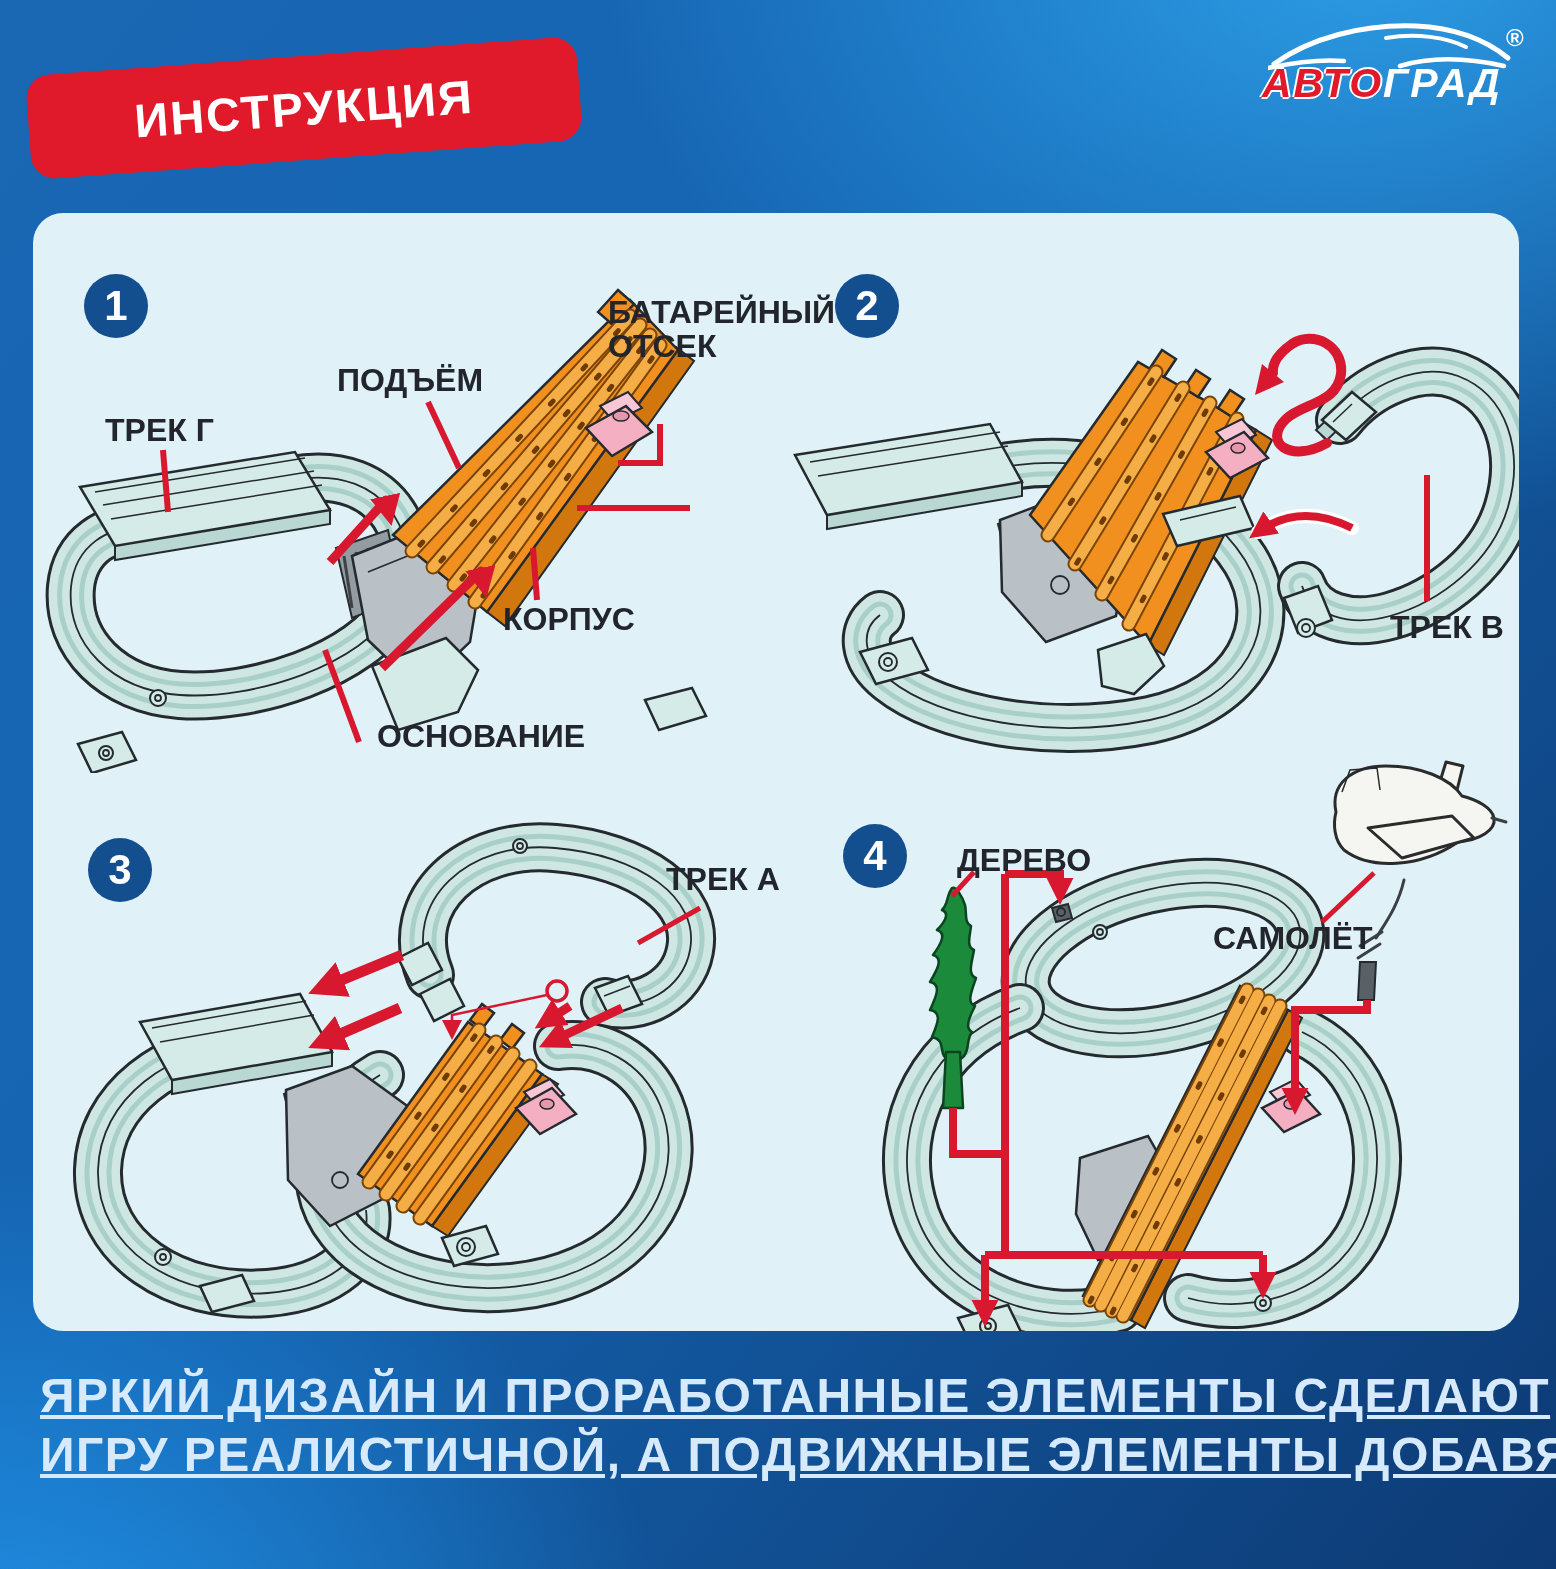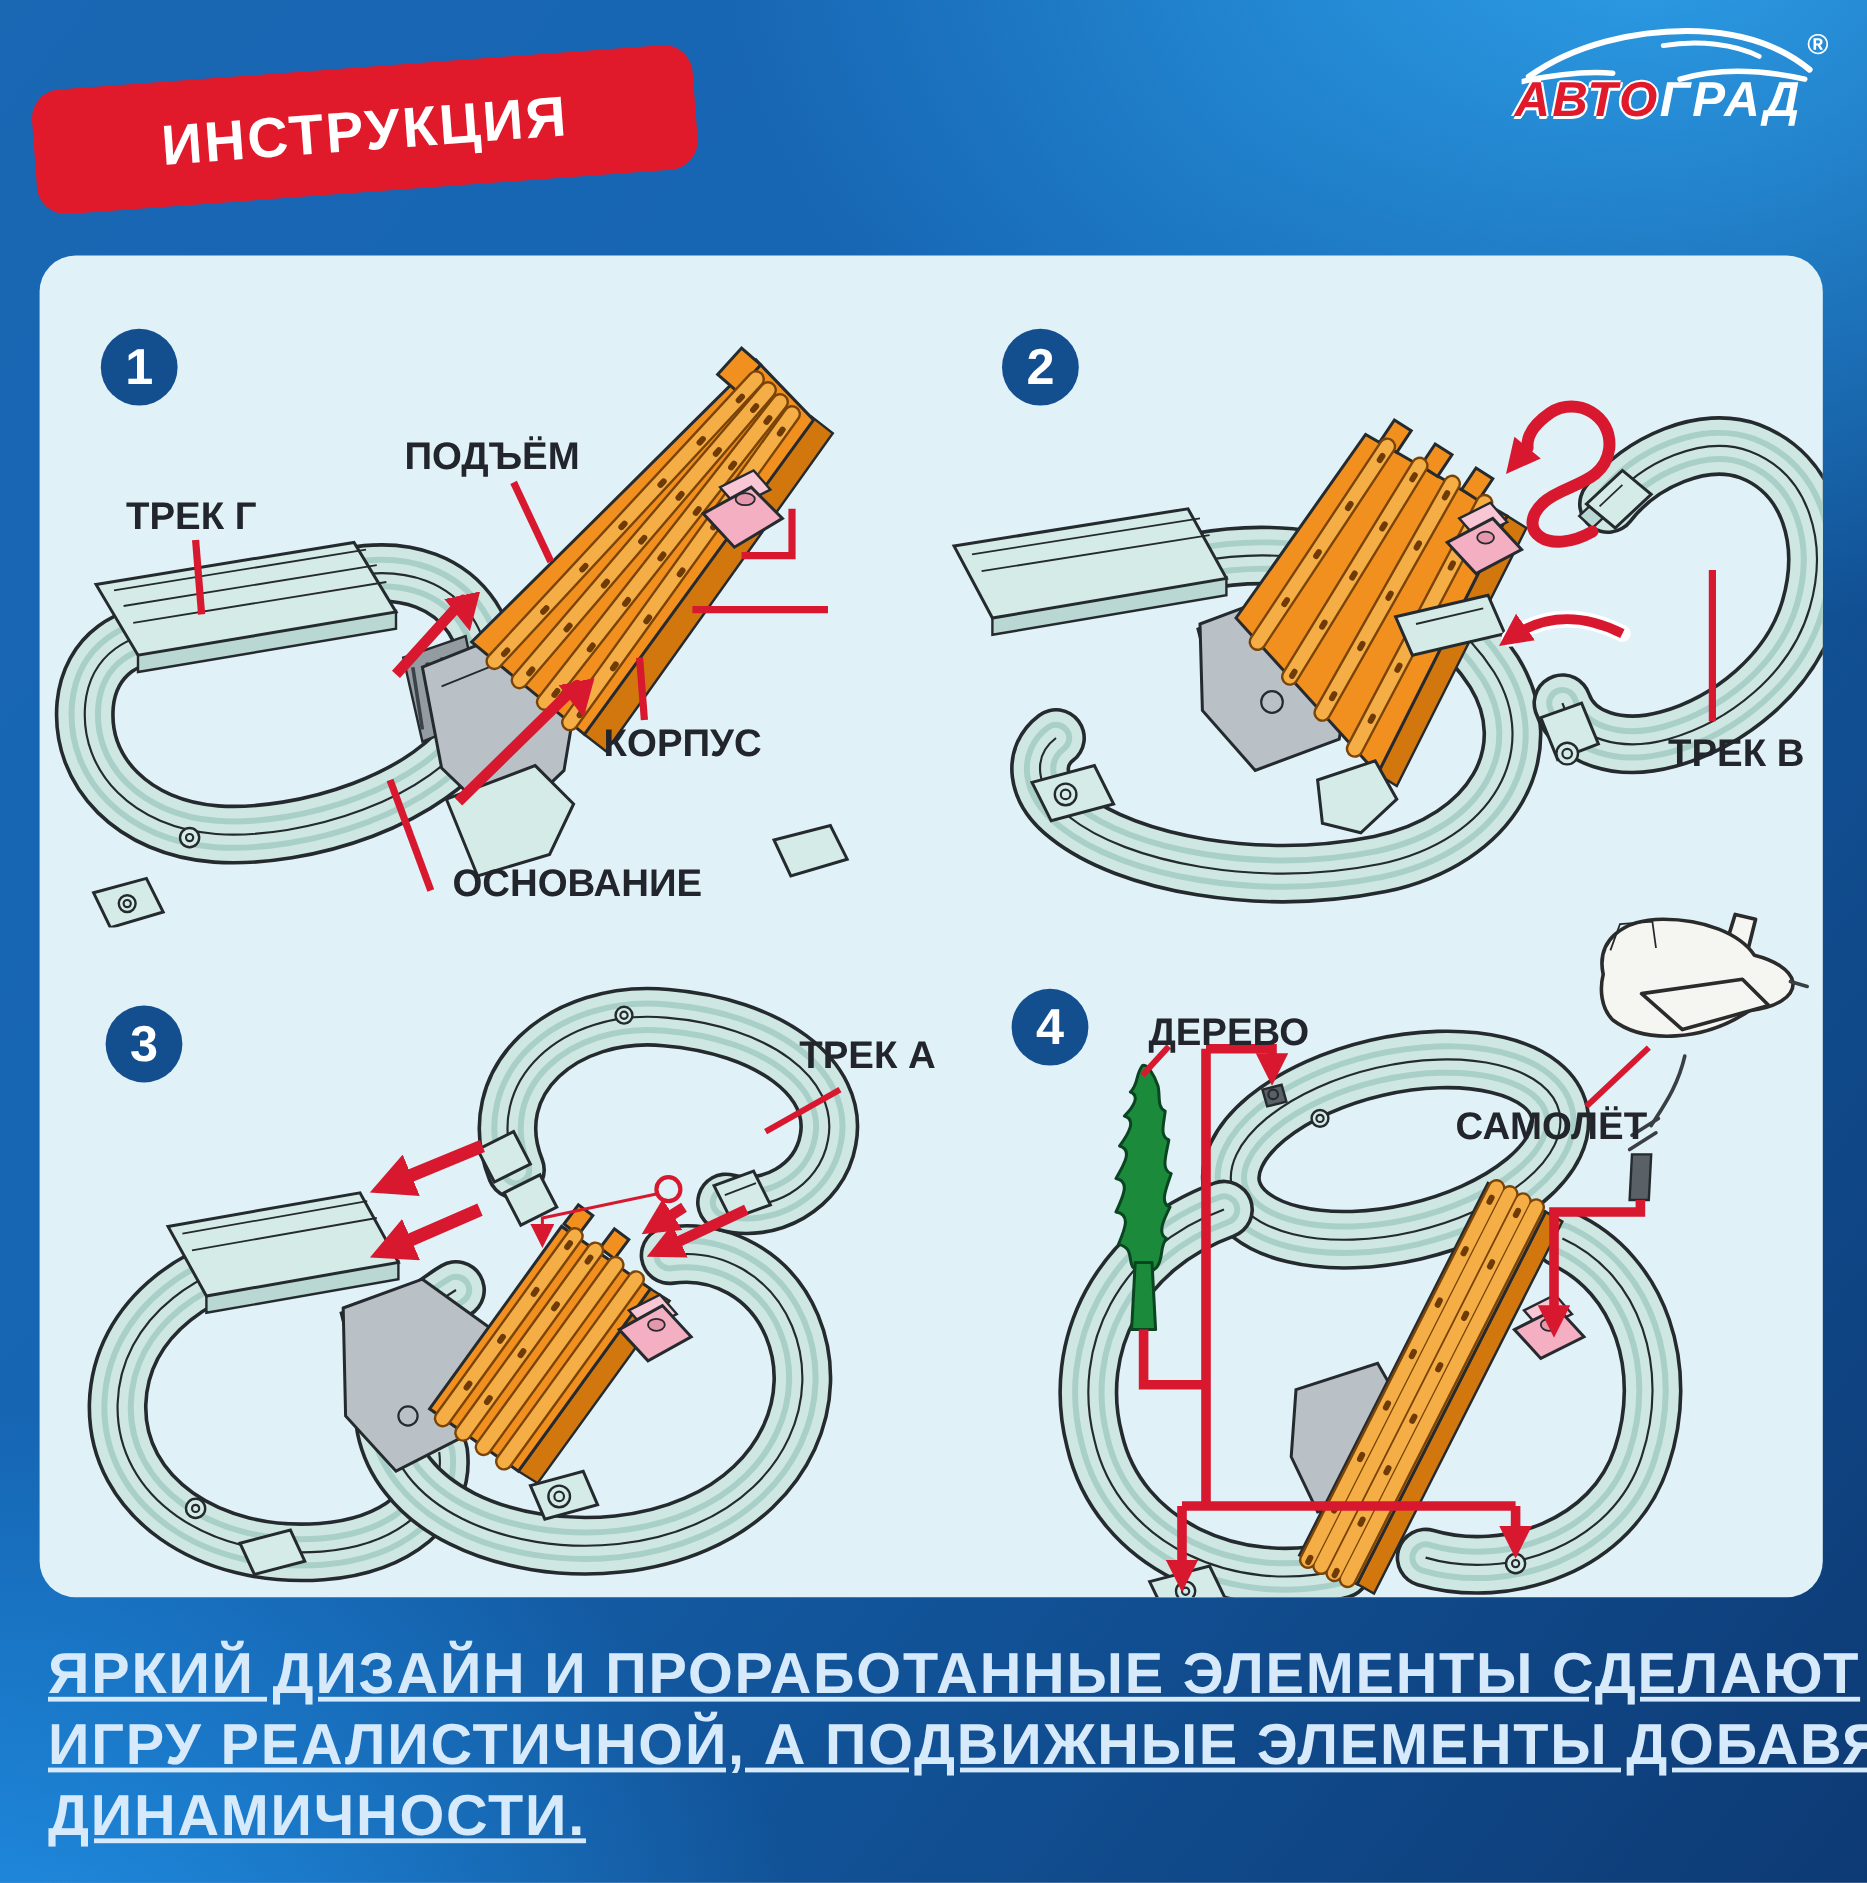--- a/index.html
+++ b/index.html
@@ -388,25 +388,26 @@
     </g>
   </svg>
 
   <div class="num" style="left:51px;top:61px">1</div>
   <div class="num" style="left:802px;top:61px">2</div>
   <div class="num" style="left:55px;top:625px">3</div>
   <div class="num" style="left:810px;top:611px">4</div>
 
   <div class="lbl" style="left:72px;top:200px">ТРЕК Г</div>
   <div class="lbl" style="left:304px;top:150px">ПОДЪЁМ</div>
+  <div class="lbl" style="left:575px;top:82px">БАТАРЕЙНЫЙ
+ОТСЕК</div>
   <div class="lbl" style="left:470px;top:389px">КОРПУС</div>
   <div class="lbl" style="left:344px;top:506px">ОСНОВАНИЕ</div>
   <div class="lbl" style="left:1357px;top:397px">ТРЕК В</div>
   <div class="lbl" style="left:633px;top:649px">ТРЕК А</div>
   <div class="lbl" style="left:924px;top:630px">ДЕРЕВО</div>
   <div class="lbl" style="left:1180px;top:708px">САМОЛЁТ</div>
 </div>
 
 <div class="footer">
   <div class="fline">ЯРКИЙ ДИЗАЙН И ПРОРАБОТАННЫЕ ЭЛЕМЕНТЫ СДЕЛАЮТ</div>
   <div class="fline">ИГРУ РЕАЛИСТИЧНОЙ, А ПОДВИЖНЫЕ ЭЛЕМЕНТЫ ДОБАВЯТ</div>
-  <div class="fline">ДИНАМИЧНОСТИ.</div>
 </div>
 
 </body></html>

